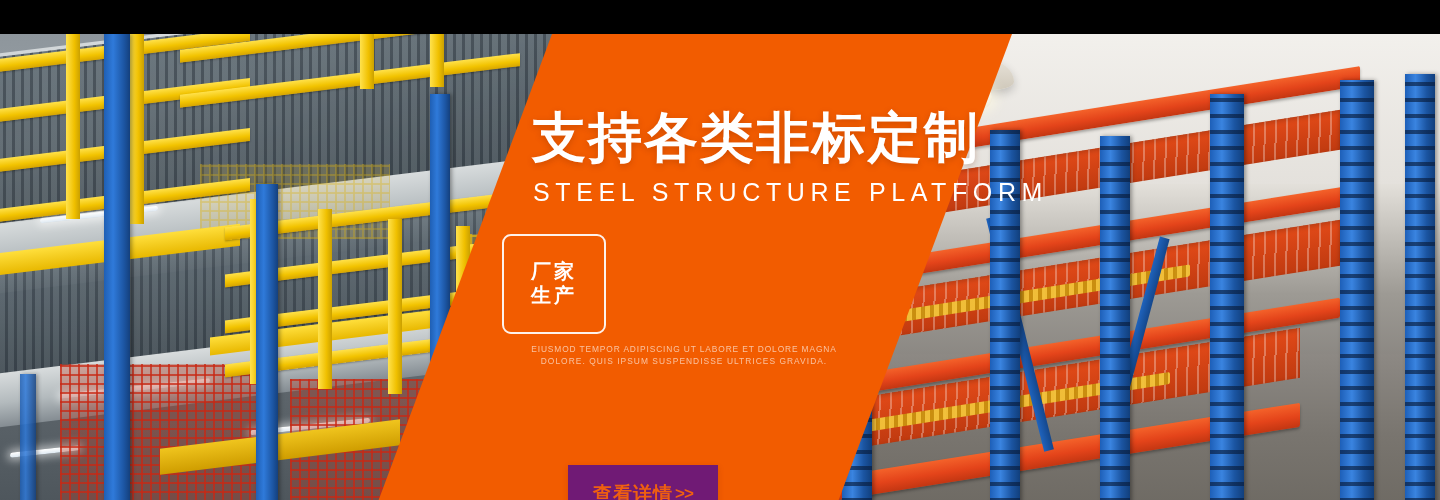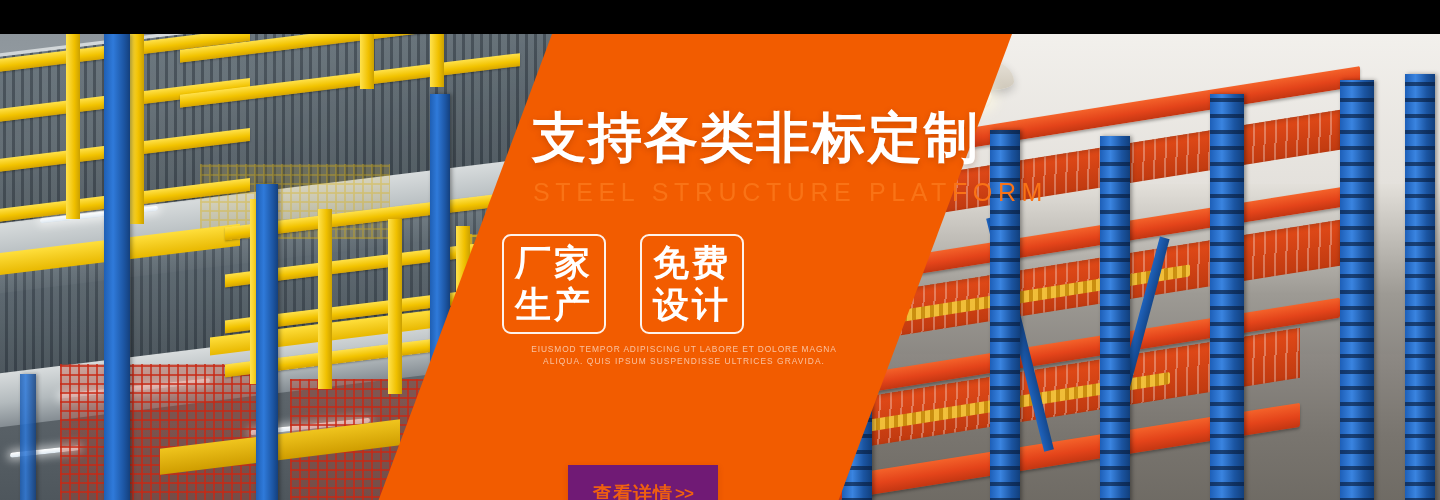--- a/index.html
+++ b/index.html
@@ -143,34 +143,34 @@
   .content{ position:absolute; inset:0; z-index:6; }
 
   .headline{
     position:absolute; left:532px; top:76px;
     font-size:54px; font-weight:bold; color:#fff;
     letter-spacing:2px; line-height:1; white-space:nowrap;
     text-shadow:0 2px 6px rgba(120,35,0,.28);
   }
   .subtitle{
     position:absolute; left:533px; top:144px;
-    font-size:25px; color:#f97316; letter-spacing:5.6px;
+    font-size:25px; color:#ffffff; letter-spacing:5.6px;
     white-space:nowrap; font-weight:normal;
   }
 
   .badges{
     position:absolute; left:502px; top:200px;
     display:flex; gap:34px;
   }
   .badge{
     width:104px; height:100px;
     border:2px solid rgba(255,255,255,.92);
     border-radius:9px;
     display:flex; flex-direction:column; align-items:center; justify-content:center;
-    color:#fff; font-size:36px; font-weight:bold; line-height:1.18;
+    color:#fff; font-size:20px; font-weight:bold; line-height:1.18;
     letter-spacing:3px;
   }
   .badge span{ display:block; }
 
   .lorem{
     position:absolute; left:508px; top:310px; width:352px;
     text-align:center; color:rgba(255,255,255,.62);
     font-size:8.4px; letter-spacing:1.05px; line-height:11.6px;
   }
   .lorem div{ white-space:nowrap; }
@@ -277,29 +277,25 @@
   <div class="content">
 
     <div class="headline">支持各类非标定制</div>
     <div class="subtitle">STEEL STRUCTURE PLATFORM</div>
 
     <div class="badges">
       <div class="badge">
         <span>厂家</span>
         <span>生产</span>
       </div>
-      <div class="badge">
-        <span>免费</span>
-        <span>设计</span>
-      </div>
     </div>
 
     <div class="lorem">
       <div>EIUSMOD TEMPOR ADIPISCING UT LABORE ET DOLORE MAGNA</div>
-      <div>ALIQUA. QUIS IPSUM SUSPENDISSE ULTRICES GRAVIDA.</div>
+      <div>DOLORE. QUIS IPSUM SUSPENDISSE ULTRICES GRAVIDA.</div>
     </div>
 
     <div class="cta" style="color: rgb(239, 95, 16);">
       <span>查看详情</span>
       <span class="arrows">&gt;&gt;</span>
     </div>
 
   </div>
 </div>
 

